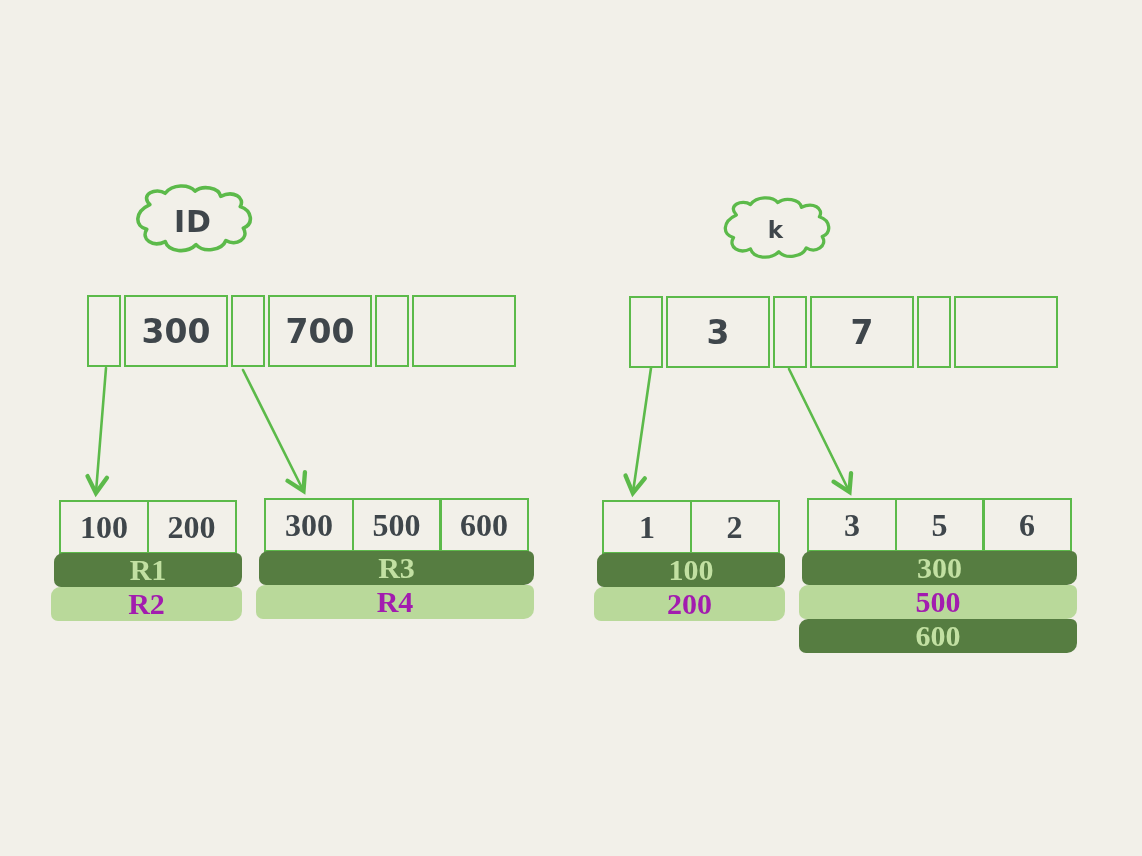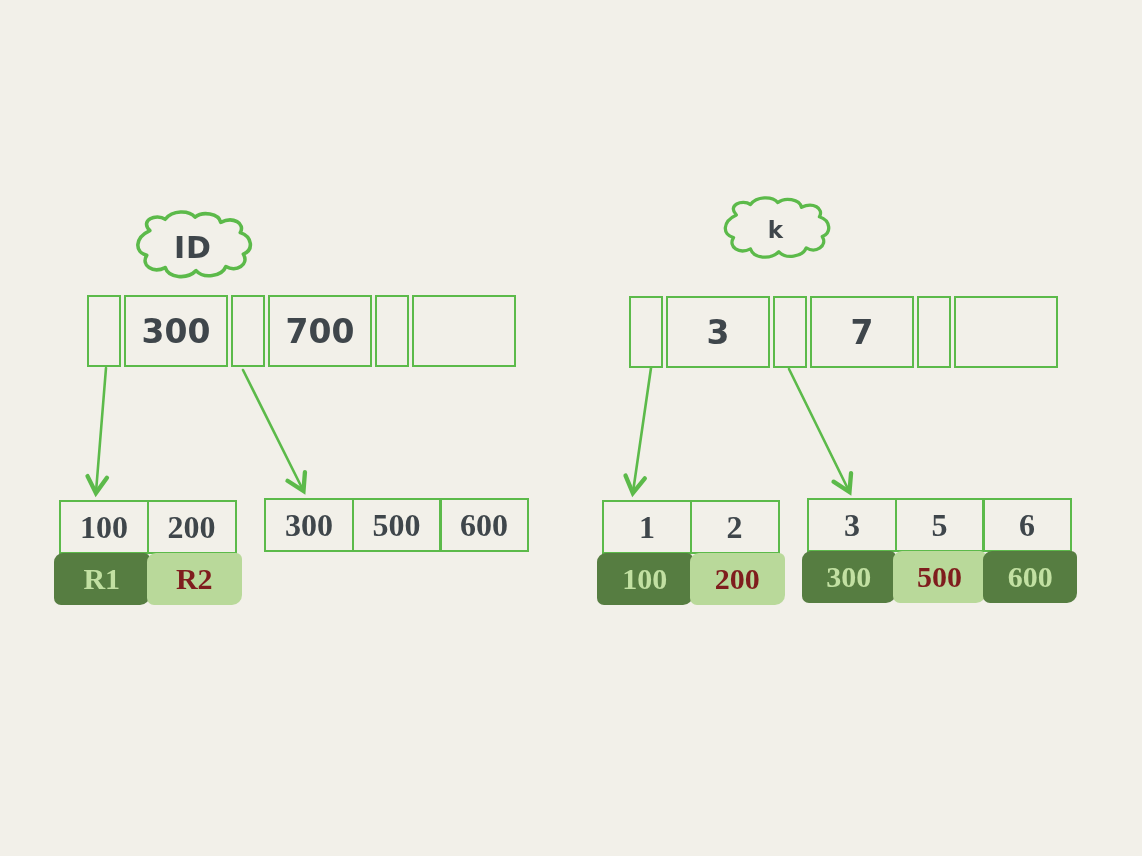--- a/index.html
+++ b/index.html
@@ -30,49 +30,49 @@
   
   .leaf { position:absolute;font-family:Liberation Serif, serif; }
   .keys { display:flex; position:relative; }
   .leaf-cell {
     box-sizing:border-box; width:90px; height:54px;
     border:2.5px solid #5cba4a; margin-left:-2.5px;
     display:flex; align-items:center; justify-content:center;
     font-size:32px; font-weight:600; color:#3f464b;
   }
   .keys .leaf-cell:first-child { margin-left:0; }
-  .recs { display:flex; margin:-1px -5px 0 -5px; position:relative; }
+  .recs { display:flex; margin:-1px -5px 0 -5px; position:relative;flex-direction:column; }
   .rec {
     flex:1; height:52px;
     display:flex; align-items:center; justify-content:center;
     font-size:30px; font-weight:700;
     border-radius:9px 6px 10px 7px;
   }
   .rec + .rec { margin-left:-3px; }
   .rec-dark  { background:#567d41; color:#c2e0a2; }
-  .rec-light { background:#b9d99a; color:#7f1d1d; }
+  .rec-light { background:#b9d99a; color:#a21caf; }
 </style>
 </head>
 <body>
 
 <div class="canvas">
 
   <svg class="overlay">
     <defs>
       <marker id="ah" viewBox="0 0 12 12" refX="9" refY="6" markerWidth="10" markerHeight="10" orient="auto-start-reverse">
         <path d="M2,1.5 L9.5,6 L2,10.5" fill="none" stroke="#5cba4a" stroke-width="2" stroke-linecap="round"></path>
       </marker>
     </defs>
     <line x1="106" y1="368" x2="96" y2="492" stroke="#5cba4a" stroke-width="2.6" stroke-linecap="round" marker-end="url(#ah)"></line>
     <line x1="243" y1="370" x2="303" y2="490" stroke="#5cba4a" stroke-width="2.6" stroke-linecap="round" marker-end="url(#ah)"></line>
     <line x1="651" y1="368" x2="633" y2="492" stroke="#5cba4a" stroke-width="2.6" stroke-linecap="round" marker-end="url(#ah)"></line>
     <line x1="789" y1="369" x2="849" y2="491" stroke="#5cba4a" stroke-width="2.6" stroke-linecap="round" marker-end="url(#ah)"></line>
   </svg>
 
-  <div class="cloud" style="left:120px; top:210px; width:146px; height:74px;">
+  <div class="cloud" style="left:120px; top:184px; width:146px; height:74px;">
     <svg viewBox="0 0 140 72">
       <path d="M28,20 C18,10 34,3 43,9 C50,0 66,0 72,7 C79,1 95,3 97,12 C109,6 121,13 116,22 C128,26 129,39 119,43 C125,53 112,61 102,55 C98,65 80,67 73,59 C64,68 46,66 43,56 C31,62 19,54 25,44 C13,41 13,27 28,20 Z" fill="none" stroke="#5cba4a" stroke-width="3.5" stroke-linejoin="round"></path>
     </svg>
     <span class="cloud-label">ID</span>
   </div>
 
   <div class="cloud" style="left:706px; top:196px; width:140px; height:68px;">
     <svg viewBox="0 0 140 72">
       <path d="M28,20 C18,10 34,3 43,9 C50,0 66,0 72,7 C79,1 95,3 97,12 C109,6 121,13 116,22 C128,26 129,39 119,43 C125,53 112,61 102,55 C98,65 80,67 73,59 C64,68 46,66 43,56 C31,62 19,54 25,44 C13,41 13,27 28,20 Z" fill="none" stroke="#5cba4a" stroke-width="3.5" stroke-linejoin="round"></path>
     </svg>
@@ -108,20 +108,22 @@
     </div>
   </div>
 
   <div class="leaf" style="left:264px; top:498px; width:265px;">
     <div class="keys">
       <div class="leaf-cell">300</div>
       <div class="leaf-cell">500</div>
       <div class="leaf-cell">600</div>
     </div>
     <div class="recs">
+      <div class="rec rec-dark">R3</div>
+      <div class="rec rec-light">R4</div>
     </div>
   </div>
 
   <div class="leaf" style="left:602px; top:500px; width:178px;">
     <div class="keys">
       <div class="leaf-cell">1</div>
       <div class="leaf-cell">2</div>
     </div>
     <div class="recs">
       <div class="rec rec-dark">100</div>

